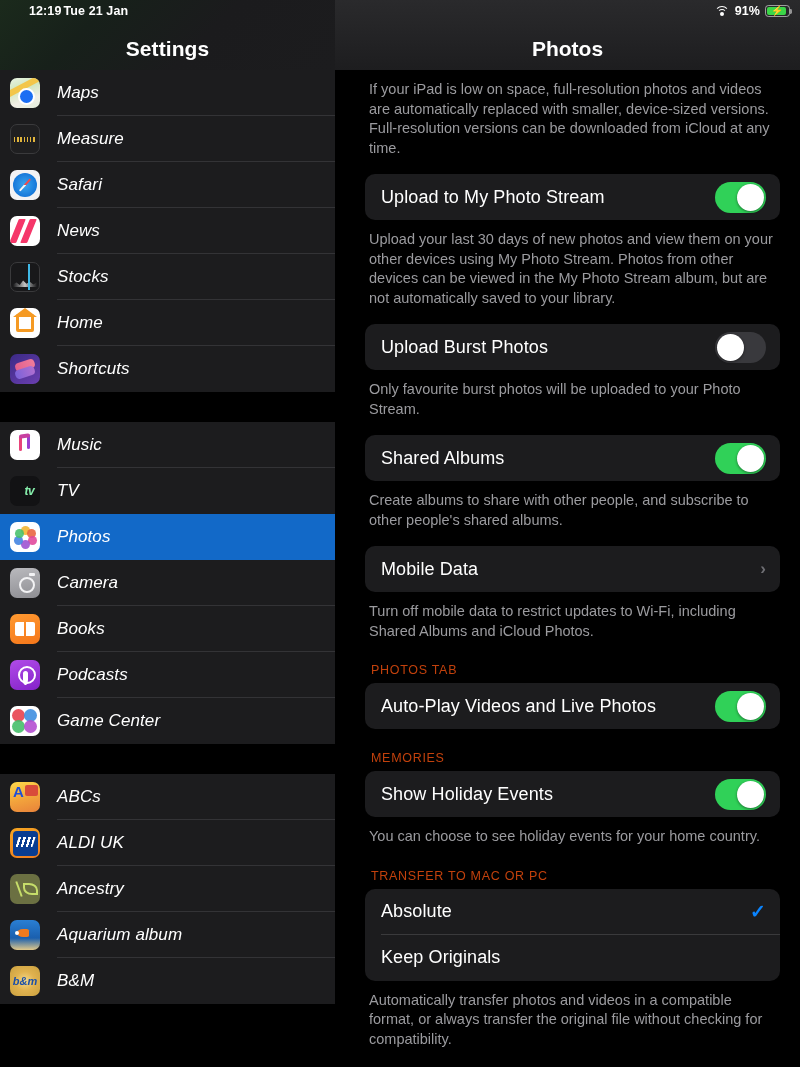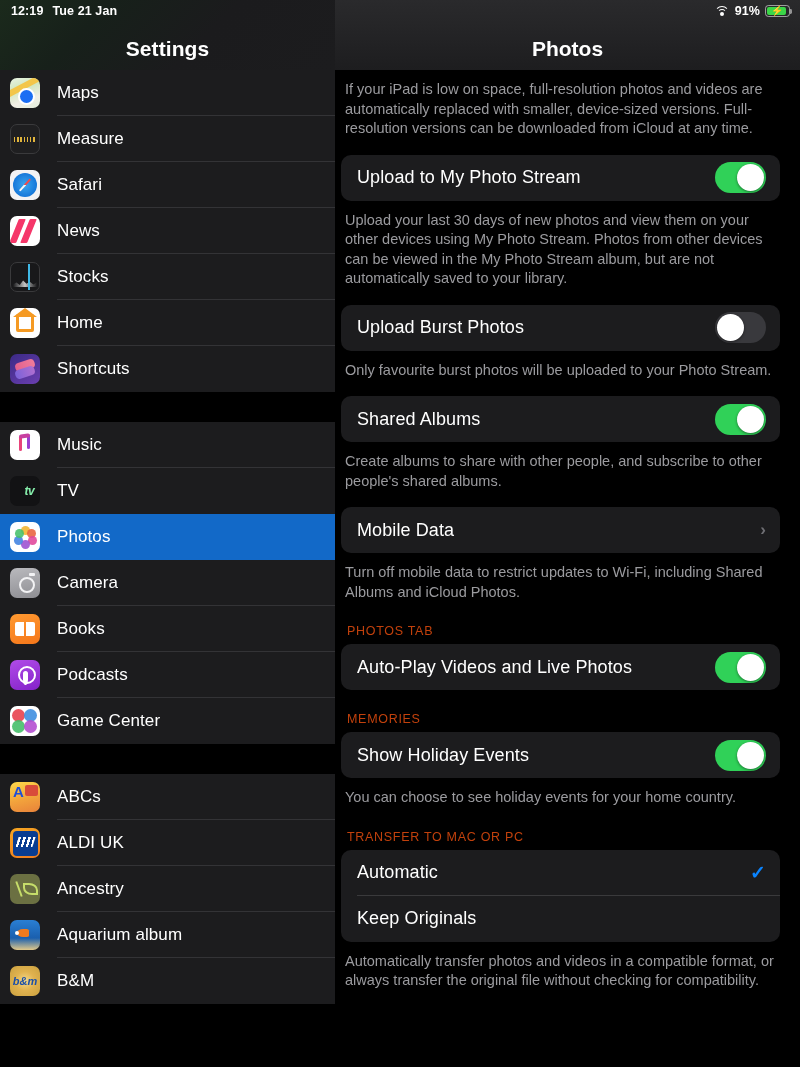--- a/index.html
+++ b/index.html
@@ -9,21 +9,21 @@
     color:#fff; -webkit-font-smoothing:antialiased;
   }
   .screen{ position:relative; width:800px; height:1067px; display:flex; background:#000; }
 
   
   .statusbar{
     position:absolute; top:0; left:0; width:800px; height:22px;
     display:flex; align-items:center; z-index:40;
     font-size:12.5px; font-weight:600; letter-spacing:.1px;
   }
-  .sb-left{ display:flex; align-items:center; gap:9px; padding-left:11px; }
+  .sb-left{ display:flex; align-items:center; gap:2px; padding-left:29px; }
   .sb-right{ margin-left:auto; display:flex; align-items:center; gap:5px; padding-right:10px; }
   .wifi{ width:15px; height:11px; position:relative; display:inline-block; }
   .wifi i{ position:absolute; left:50%; transform:translateX(-50%); border:1.6px solid #fff;
            border-bottom-color:transparent; border-left-color:transparent; border-right-color:transparent;
            border-radius:50%; }
   .wifi i:nth-child(1){ width:15px; height:15px; top:0px; }
   .wifi i:nth-child(2){ width:9px;  height:9px;  top:3px; }
   .wifi i:nth-child(3){ width:4px;  height:4px;  top:6.2px; background:#fff; border:none; border-radius:50%; }
   .batt{ position:relative; width:25px; height:12px; border:1.3px solid rgba(255,255,255,.55);
          border-radius:3.4px; display:flex; align-items:center; padding:1.3px; }
@@ -41,21 +41,21 @@
     font-size:21px; font-weight:700; letter-spacing:.1px; }
   .sb-scroll{ position:absolute; top:70px; left:0; right:0; bottom:0; background:#000; }
   .group{ background:#1c1c1e; }
   .gap{ height:30px; background:#000; }
   .row{ display:flex; align-items:center; height:46px; padding-left:10px; position:relative; background:#1c1c1e; }
   .row.sel{ background:#1269c8; }
   .row .sep{ position:absolute; left:57px; right:0; bottom:0; height:1px; background:#333336; }
   .row:last-child .sep{ display:none; }
   .ico{ width:30px; height:30px; border-radius:7px; flex:0 0 auto; position:relative;
         overflow:hidden; background:#2c2c2e; }
-  .lbl{ margin-left:17px; font-size:17px; letter-spacing:.1px; }
+  .lbl{ margin-left:17px; font-size:17px; letter-spacing:.1px;font-style:italic; }
 
   
   .i-maps{ background:linear-gradient(160deg,#e9f3e4 0%,#cfe6bd 35%,#f2efe6 70%,#e3eedb 100%); }
   .i-maps::before{ content:""; position:absolute; left:-4px; top:4px; width:40px; height:6px;
       background:#f3c64a; transform:rotate(-28deg); }
   .i-maps::after{ content:""; position:absolute; left:10px; top:12px; width:13px; height:13px;
       background:#1b6ef3; border-radius:50%; box-shadow:0 0 0 2px #fff; }
   .i-measure{ background:#1f1f21; border:1px solid #3a3a3c; }
   .i-measure i{ position:absolute; left:3px; right:3px; top:12px; height:5px;
       background:repeating-linear-gradient(90deg,#e2b53c 0 1.4px,transparent 1.4px 3.2px); }
@@ -141,21 +141,21 @@
   .i-bm i{ position:absolute; inset:0; display:flex; align-items:center; justify-content:center;
       color:#1b4fa8; font-size:11px; font-weight:700; font-style:italic; }
 
   
   .detail{ flex:1; height:1067px; background:#000; position:relative; overflow:hidden; }
   .dt-head{ height:70px; position:relative;
     background:linear-gradient(180deg,#2a2a2c 0%,#232325 55%,#1d1d1f 100%); }
   .dt-head .t{ position:absolute; left:0; right:0; bottom:9px; text-align:center;
     font-size:21px; font-weight:700; }
   .dt-body{ position:absolute; top:70px; left:0; right:0; bottom:0; background:#000;
-    padding:0 20px 0 6px; }
+    padding:0 20px 0 30px; }
   .footnote{ color:#9b9b9f; font-size:14.5px; line-height:19.5px; padding:10px 2px 0 4px; }
   .card{ background:#1c1c1e; border-radius:10px; margin-top:16px; overflow:hidden; }
   .crow{ display:flex; align-items:center; height:46px; padding:0 14px 0 16px; position:relative; }
   .crow .ctitle{ font-size:18px; letter-spacing:.1px; }
   .crow .csep{ position:absolute; left:16px; right:0; bottom:0; height:1px; background:#3a3a3c; }
   .crow:last-child .csep{ display:none; }
   .spacer{ margin-left:auto; }
   .toggle{ width:51px; height:31px; border-radius:16px; background:#39393d; position:relative;
            flex:0 0 auto; }
   .toggle.on{ background:#30d158; }
@@ -403,21 +403,21 @@
               <span class="knob"></span>
             </span>
 
         </div>
       </div>
       <div class="footnote">You can choose to see holiday events for your home country.</div>
 
       <div class="sechead">TRANSFER TO MAC OR PC</div>
       <div class="card nt">
         <div class="crow">
-          <span class="ctitle">Automatic</span>
+          <span class="ctitle">Absolute</span>
           <span class="check">✓</span>
           <span class="csep"></span>
         </div>
         <div class="crow">
           <span class="ctitle">Keep Originals</span>
 
         </div>
       </div>
       <div class="footnote">Automatically transfer photos and videos in a compatible format, or always transfer the original file without checking for compatibility.</div>
 

